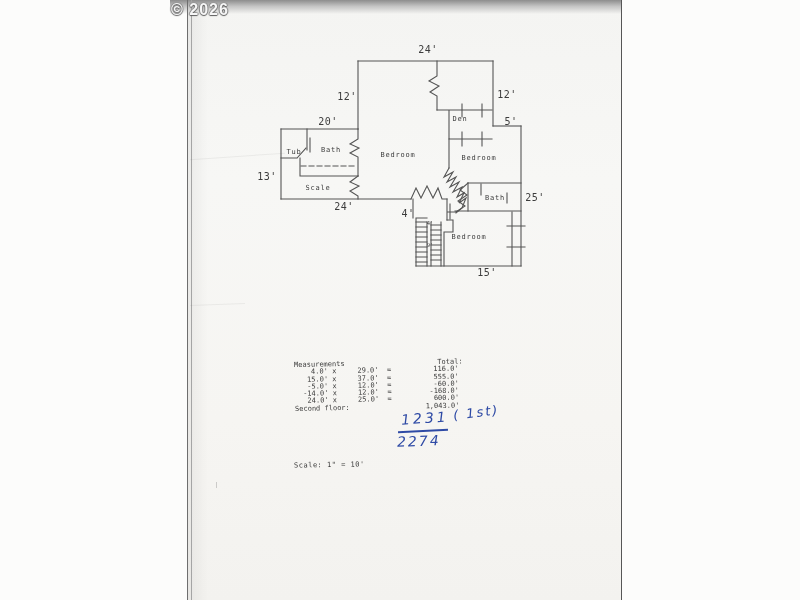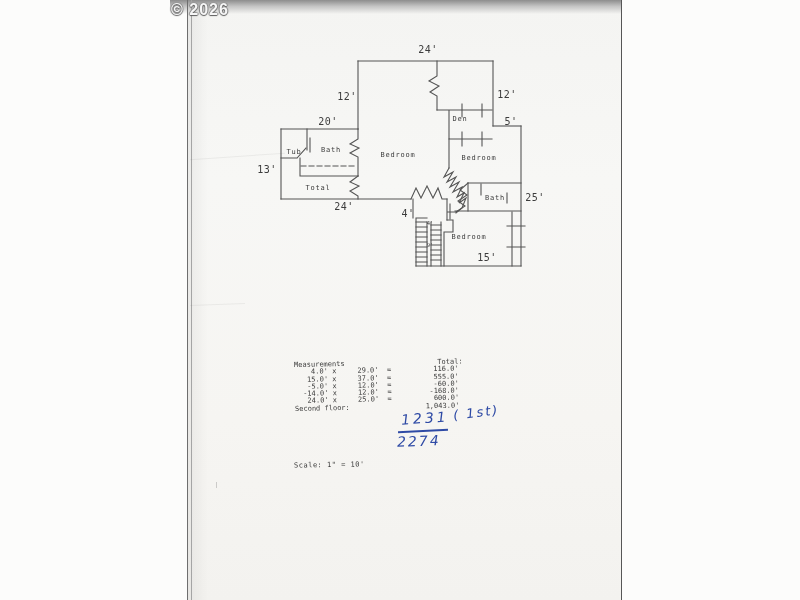--- a/index.html
+++ b/index.html
@@ -102,38 +102,38 @@
       <path d="M447,220 H453 V232 H444 V266"></path>
       <path d="M416,266 H521"></path>
       <path d="M512,212 V266"></path>
       <path d="M507,226 H525 M507,247 H525"></path>
     </g>
   </svg>
 
   <span class="lbl room" style="left:294px;top:152px;">Tub</span>
   <span class="lbl room" style="left:331px;top:150px;">Bath</span>
   <span class="lbl room" style="left:398px;top:155px;">Bedroom</span>
-  <span class="lbl room" style="left:318px;top:188px;">Total</span>
+  <span class="lbl room" style="left:318px;top:188px;">Scale</span>
   <span class="lbl room" style="left:460px;top:91px;margin-top:28px;">Den</span>
   <span class="lbl room" style="left:479px;top:158px;">Bedroom</span>
   <span class="lbl room" style="left:495px;top:198px;">Bath</span>
   <span class="lbl room" style="left:469px;top:237px;">Bedroom</span>
 
   <span class="lbl dim" style="left:428px;top:49px;">24'</span>
   <span class="lbl dim" style="left:347px;top:96px;">12'</span>
   <span class="lbl dim" style="left:507px;top:94px;">12'</span>
   <span class="lbl dim" style="left:328px;top:121px;">20'</span>
   <span class="lbl dim" style="left:511px;top:121px;">5'</span>
-  <span class="lbl dim" style="left:267px;top:169px;">13'</span>
+  <span class="lbl dim" style="left:267px;top:176px;">13'</span>
   <span class="lbl dim" style="left:535px;top:197px;text-align:right;">25'</span>
   <span class="lbl dim" style="left:344px;top:206px;">24'</span>
   <span class="lbl dim" style="left:408px;top:213px;">4'</span>
   <span class="lbl dim-sm" style="left:430px;top:223px;">4'</span>
   <span class="lbl dim-sm" style="left:430px;top:245px;">9'</span>
-  <span class="lbl dim" style="left:487px;top:257px;text-align:right;">15'</span>
+  <span class="lbl dim" style="left:487px;top:272px;text-align:right;">15'</span>
 
   <div class="meas">
     <div>Measurements                      Total:</div>
     <div>    4.0' x     29.0'  =          116.0'</div>
     <div>   15.0' x     37.0'  =          555.0'</div>
     <div>   -5.0' x     12.0'  =          -60.0'</div>
     <div>  -14.0' x     12.0'  =         -168.0'</div>
     <div>   24.0' x     25.0'  =          600.0'</div>
     <div>Second floor:                  1,043.0'</div>
   </div>

